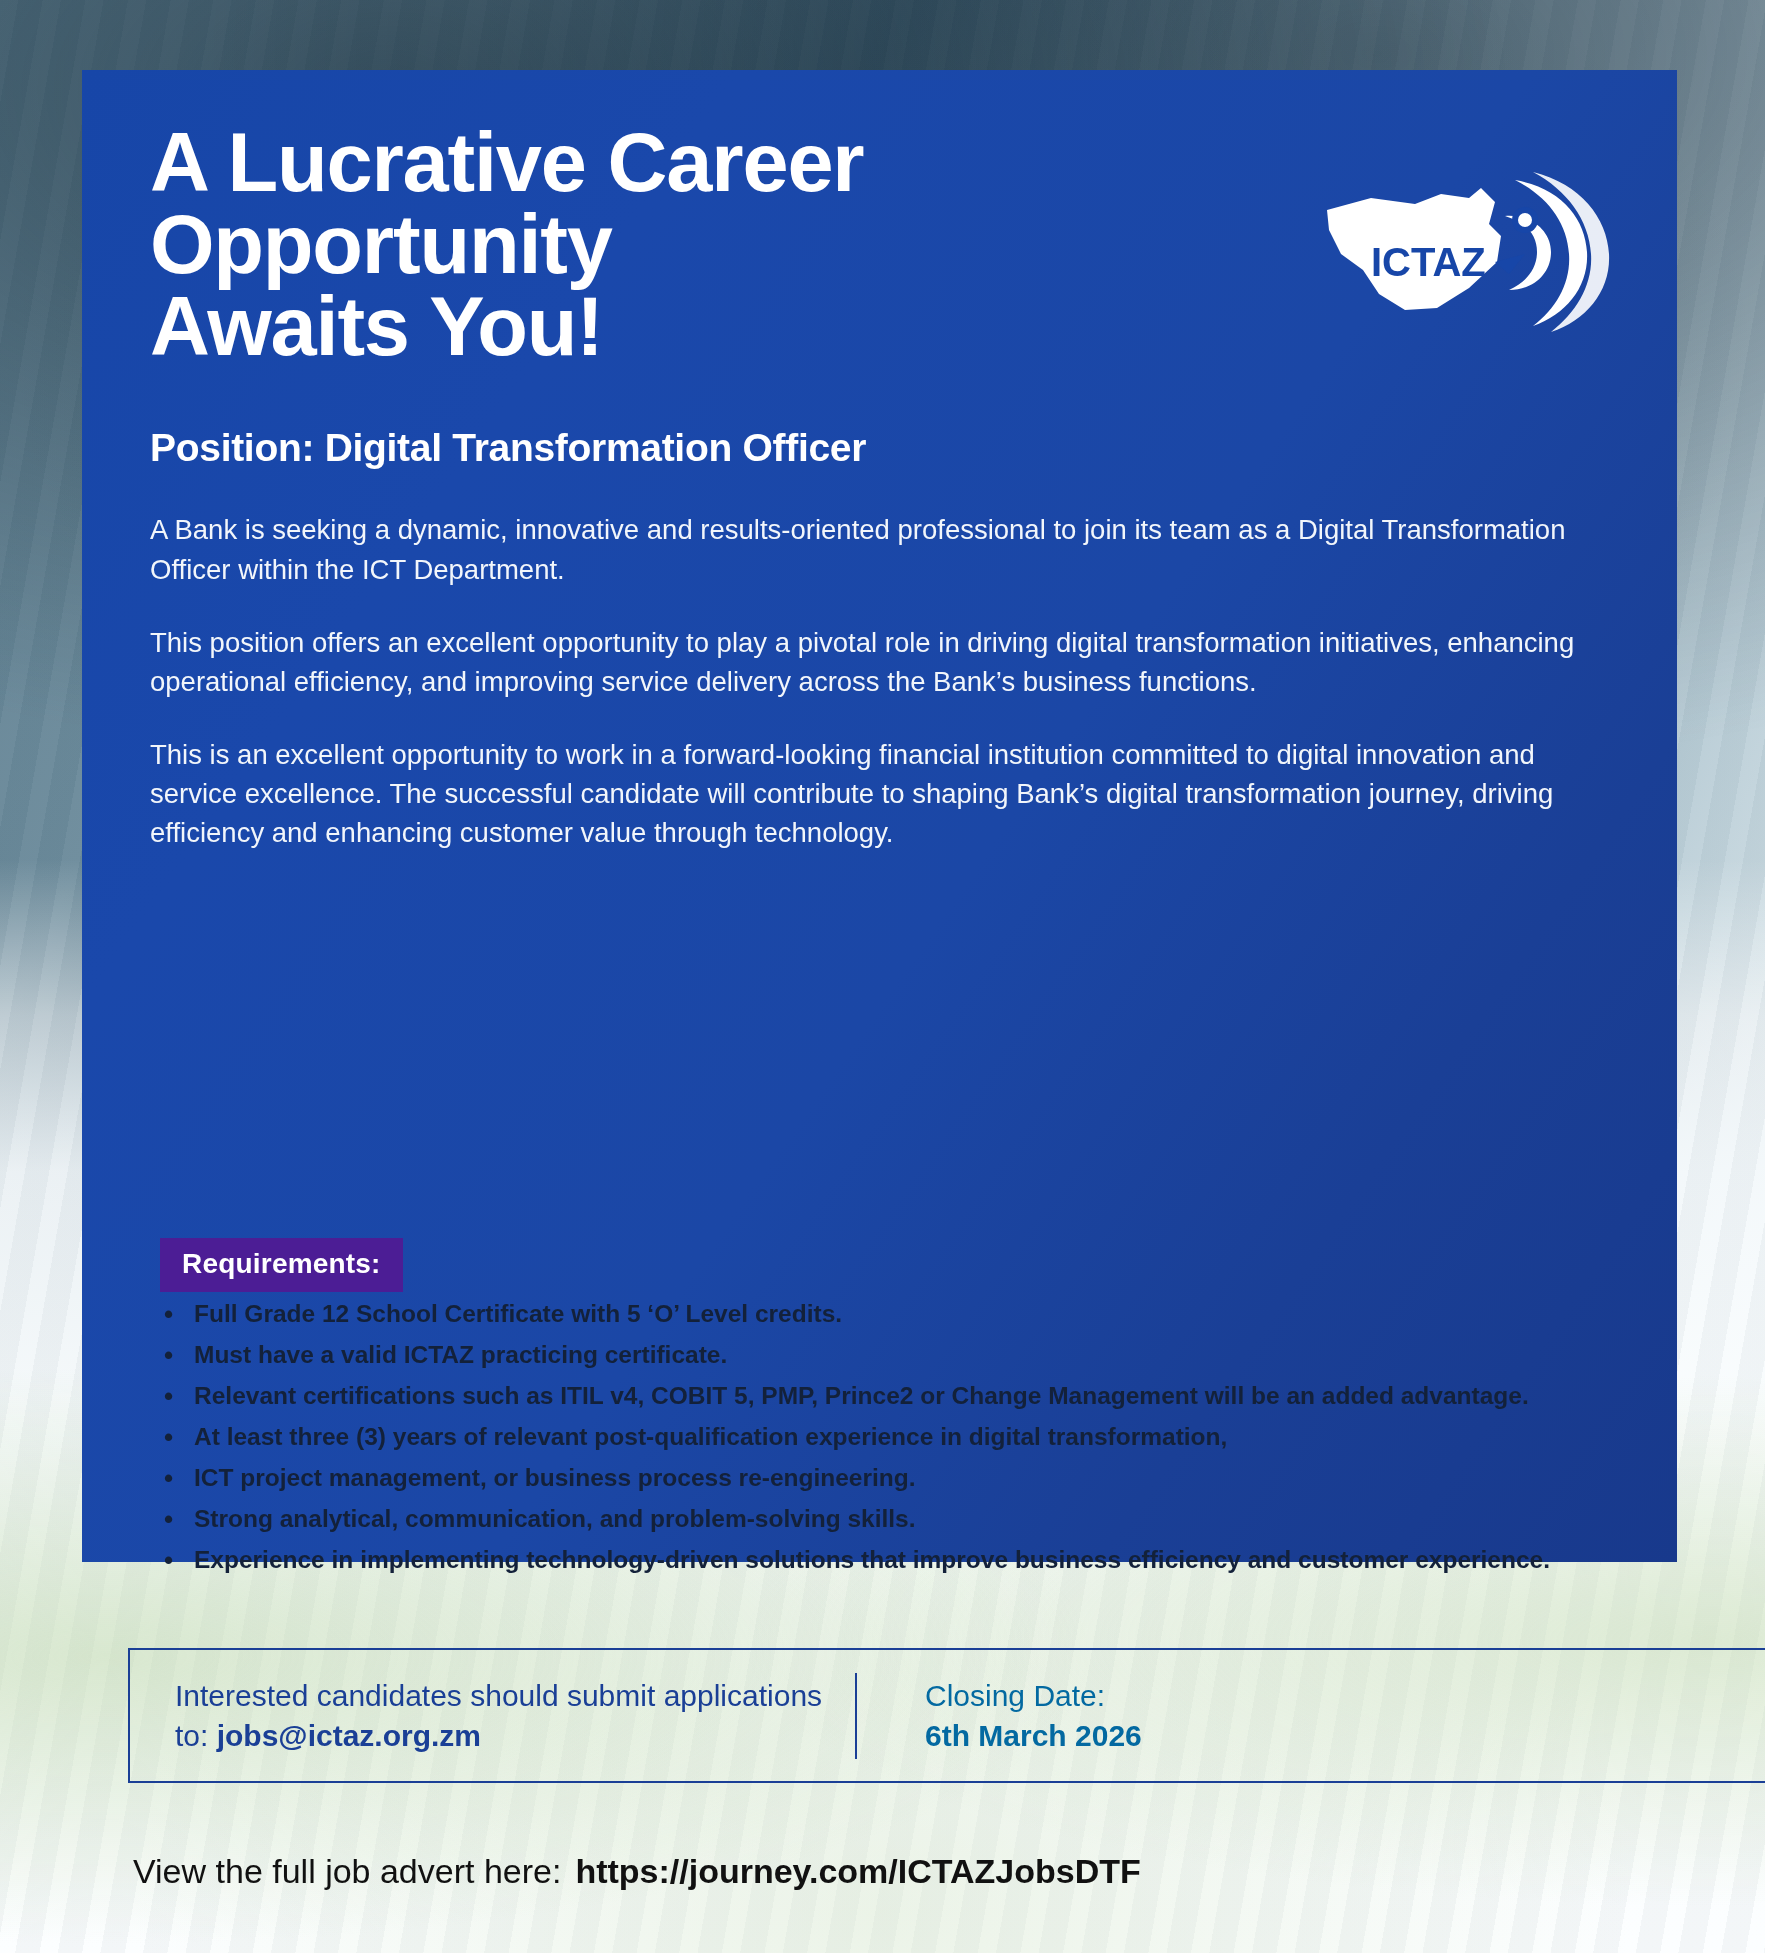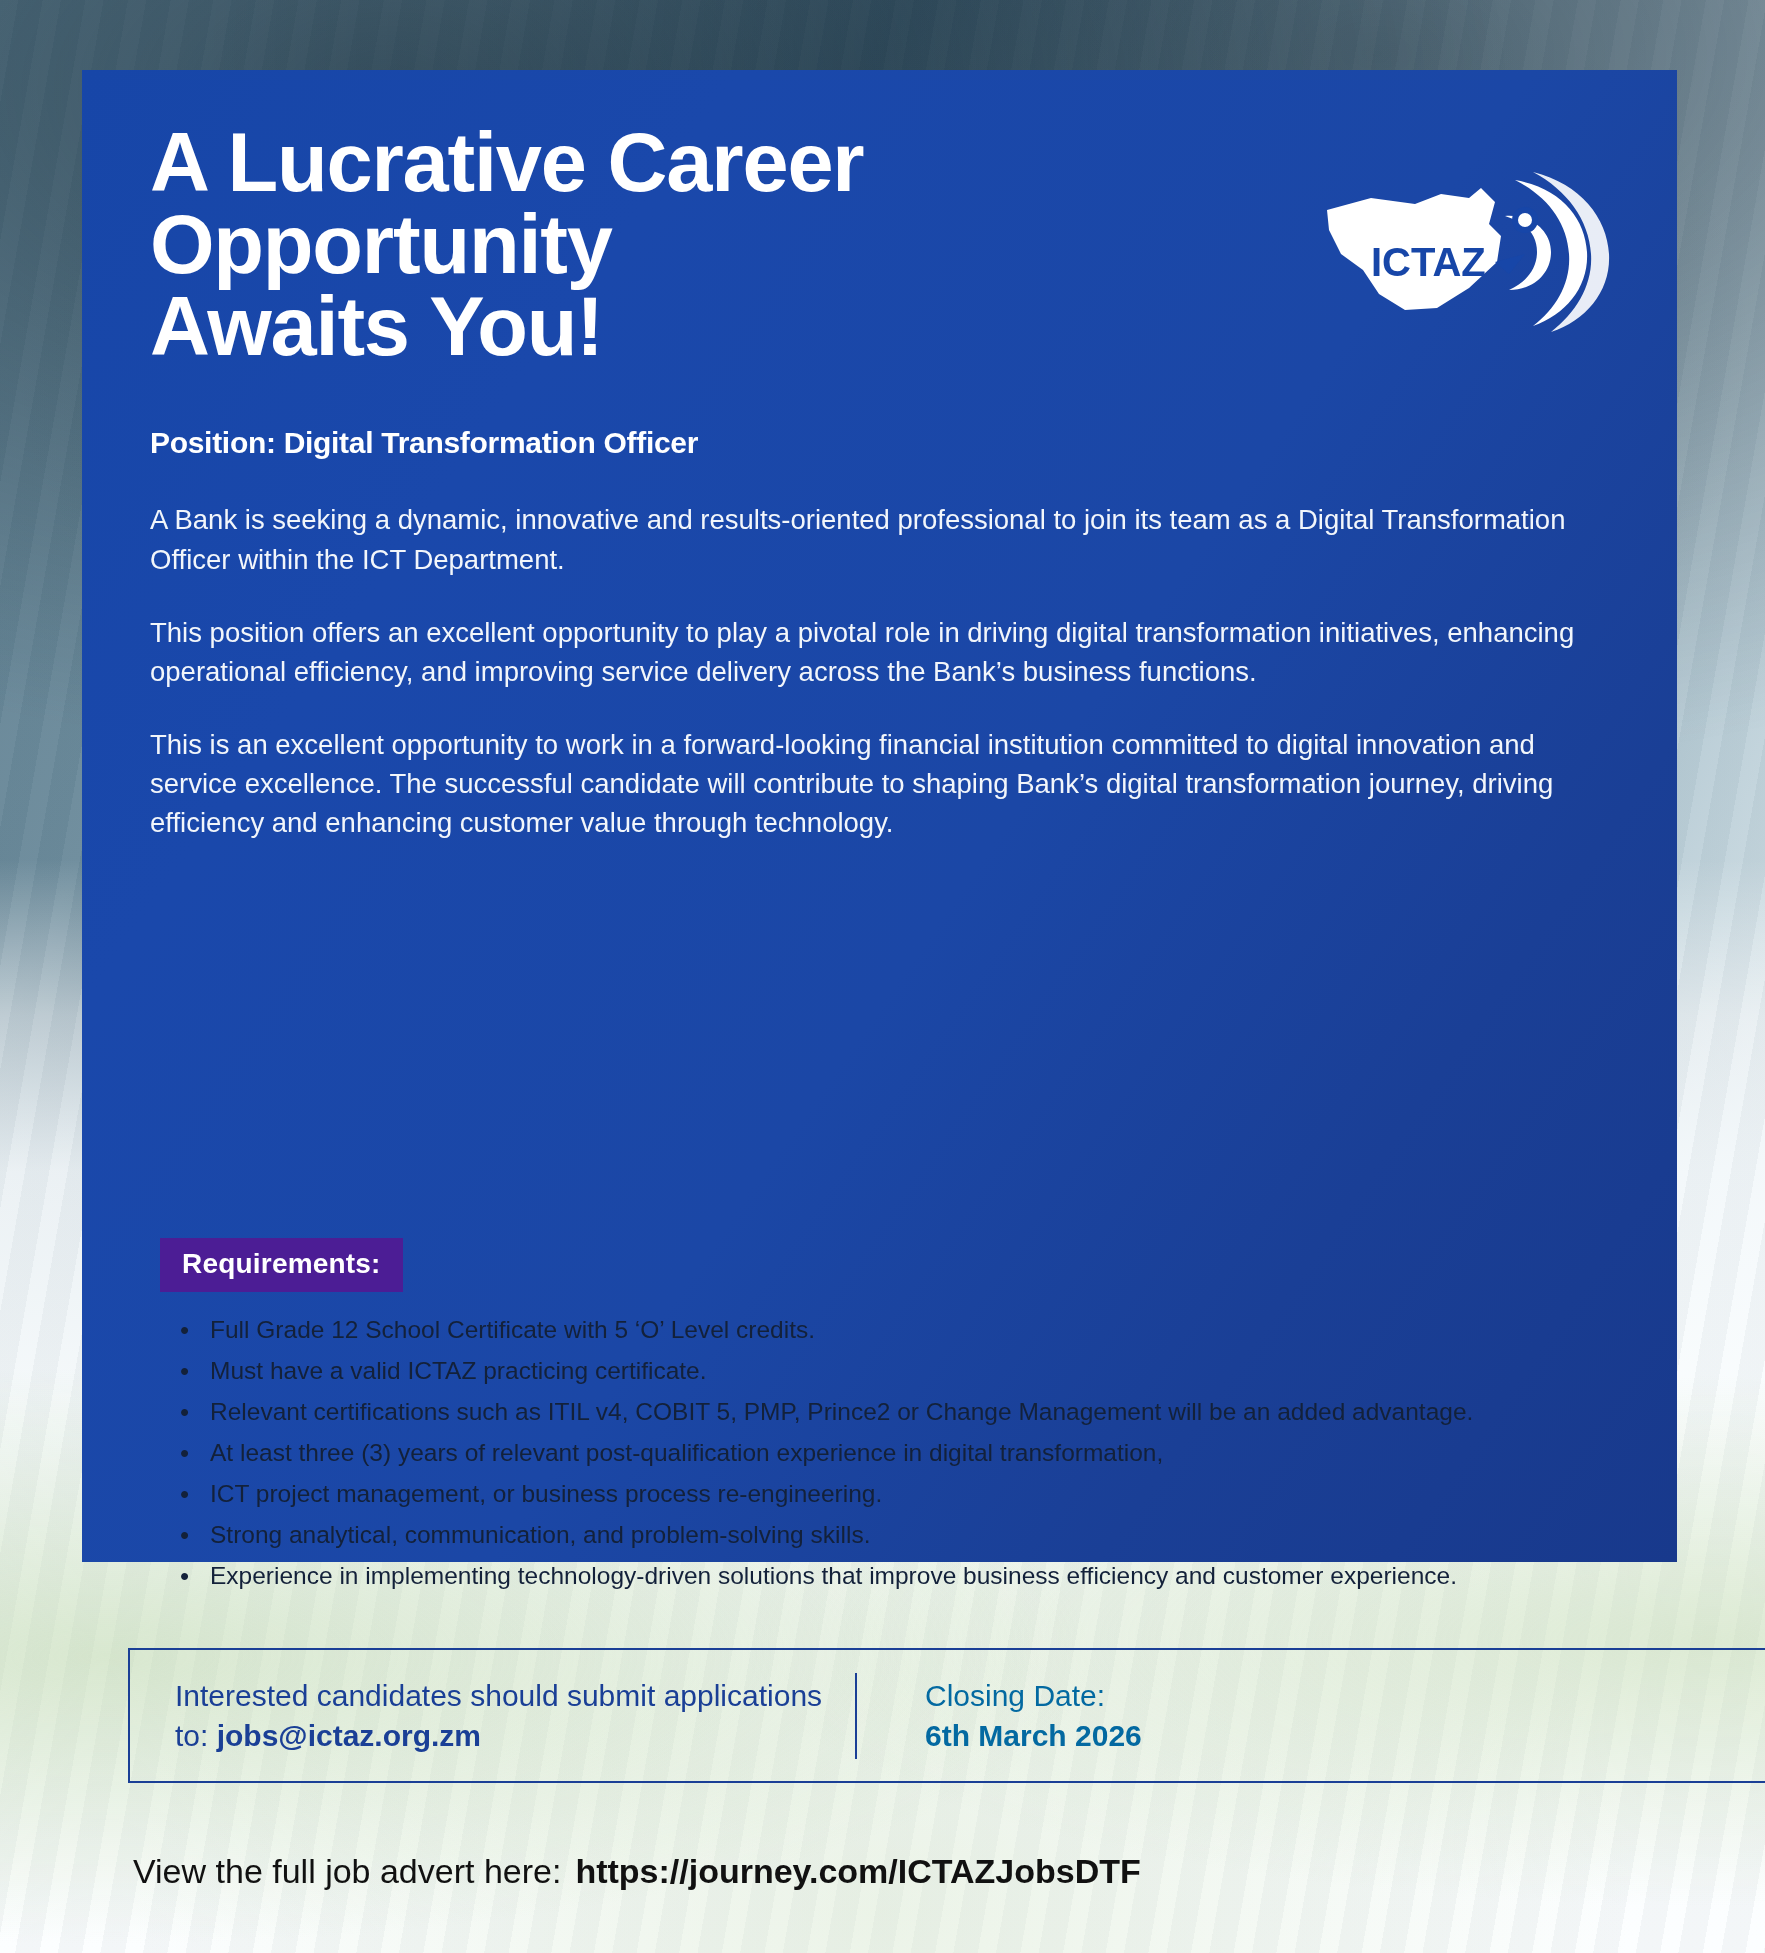--- a/index.html
+++ b/index.html
@@ -77,21 +77,21 @@
     line-height: 0.99;
     font-weight: bold;
     letter-spacing: -1.2px;
     margin: 0;
     max-width: 1120px;
     white-space: pre-line;
   }
 
   .position {
     color: #ffffff;
-    font-size: 30px;
+    font-size: 39px;
     font-weight: bold;
     margin-top: 58px;
     letter-spacing: -0.3px;
   }
 
   .para {
     color: #f2f6fb;
     font-size: 27.5px;
     line-height: 1.42;
     margin-top: 34px;
@@ -122,22 +122,23 @@
     padding: 10px 22px 12px 22px;
     letter-spacing: 0.2px;
   }
 
   .req-list {
     position: absolute;
     left: 152px;
     top: 1298px;
     width: 1500px;
     list-style: none;
-    margin: 16px;
+    margin: 0;
     padding: 0;
+    font-weight: bold;
   }
   .req-list li {
     position: relative;
     color: #13213a;
     font-size: 24.5px;
     line-height: 1.33;
     padding-left: 42px;
     margin-bottom: 8.5px;
   }
   .req-list li::before {

